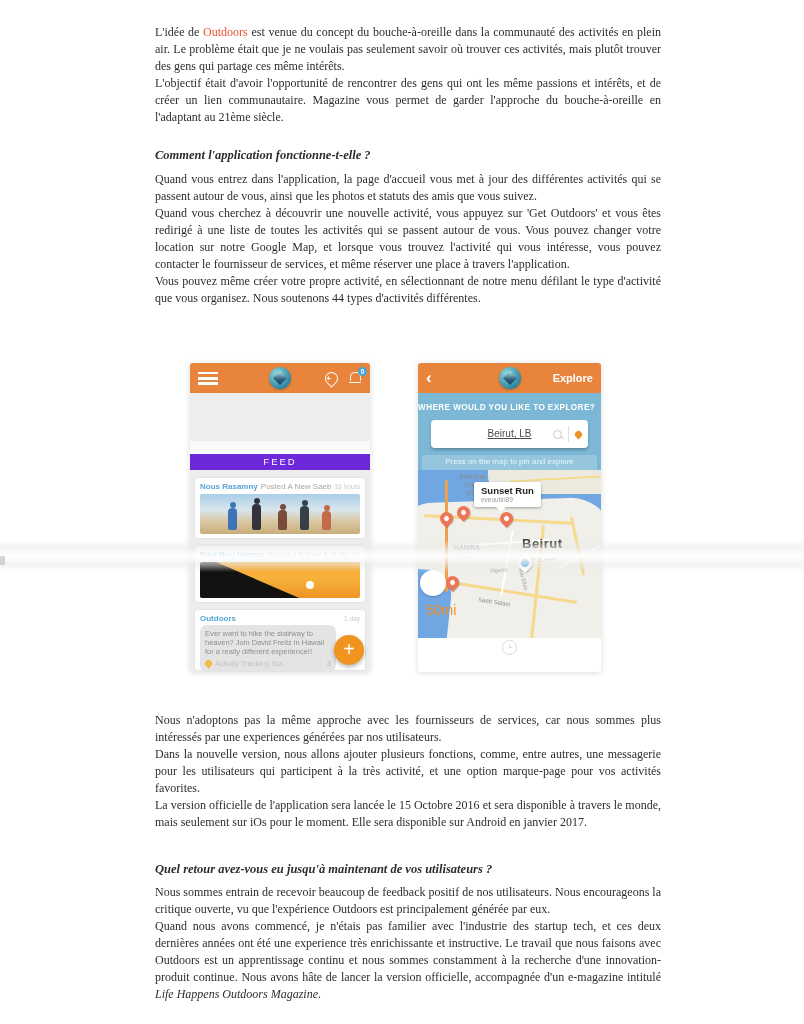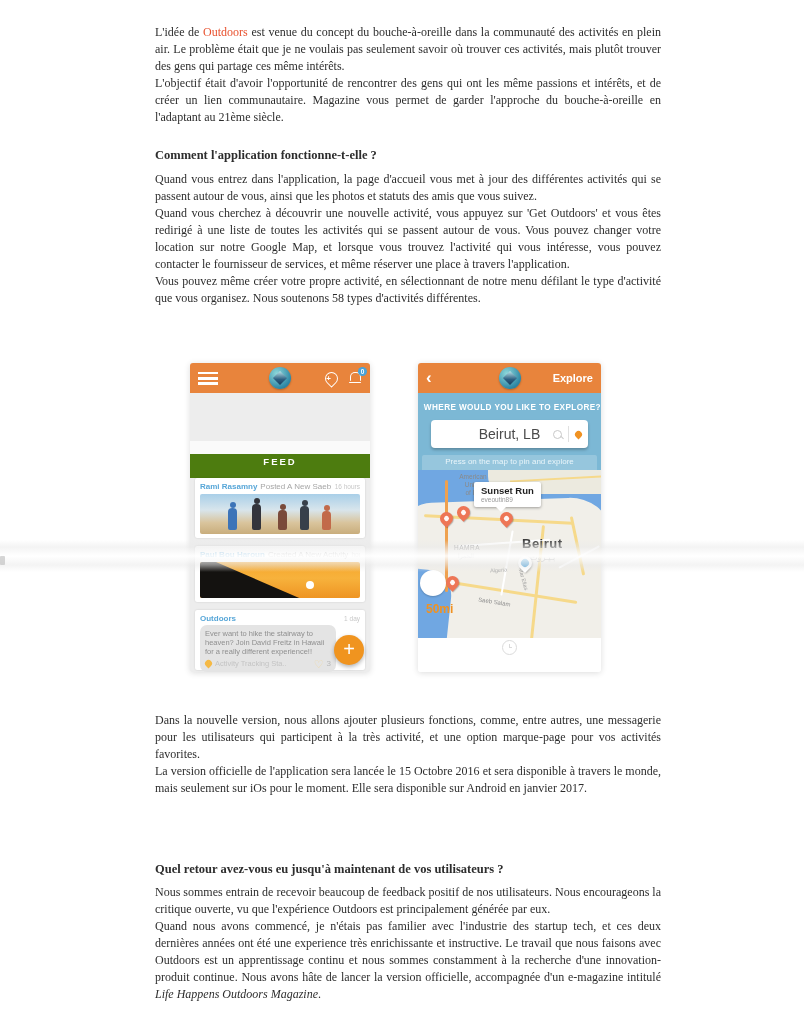--- a/index.html
+++ b/index.html
@@ -1,21 +1,21 @@
 <!DOCTYPE html>
 <html><head>
 <meta charset="utf-8">
 <style>
   html,body{margin:0;padding:0;background:#fff;}
   .page{position:relative;width:804px;height:1024px;background:#ffffff;overflow:hidden;
         font-family:"Liberation Serif", serif;color:#2d2d2d;}
   
   .copy{position:absolute;left:155px;width:506px;font-size:12px;line-height:17px;text-align:justify;}
   .copy p{margin:0;}
-  .qhead{position:absolute;left:155px;width:506px;margin:0;font-size:12.5px;line-height:17px;font-weight:bold;}
+  .qhead{position:absolute;left:155px;width:506px;margin:0;font-size:12.5px;line-height:17px;font-weight:bold;font-style:italic;}
   .red{color:#e8512e;text-decoration:none;}
   .ital{font-style:italic;}
   
   .glare{position:absolute;left:0;top:540px;width:804px;height:32px;z-index:60;pointer-events:none;
     background:linear-gradient(180deg,rgba(228,228,228,0) 0%,rgba(234,234,234,.55) 22%,rgba(255,255,255,.92) 50%,rgba(234,234,234,.55) 78%,rgba(228,228,228,0) 100%);}
   .tick{position:absolute;left:0;top:556px;width:5px;height:9px;background:#b5b5b5;opacity:.55;border-radius:1px;z-index:61;}
   
   .phone{position:absolute;top:363px;height:309px;font-family:"Liberation Sans", sans-serif;
          border-radius:3px;overflow:hidden;box-shadow:0 1px 6px rgba(0,0,0,.14);}
   .ph-head{position:absolute;left:0;top:0;right:0;height:30px;background:#e8843c;display:flex;align-items:center;padding:0 8px;box-sizing:border-box;}
@@ -33,22 +33,22 @@
   .bellbody{width:9px;height:8px;margin-left:1px;border:1.4px solid #fff;border-bottom:none;border-radius:5px 5px 1px 1px;}
   .bellwrap::after{content:"";position:absolute;left:0;top:9.5px;width:12px;height:1.6px;background:#fff;border-radius:1px;}
   .badge{position:absolute;top:-5px;right:-5px;width:9px;height:9px;background:#4aa3d8;border-radius:50%;
          color:#fff;font-size:6.5px;line-height:9px;text-align:center;font-weight:bold;}
   .btn-area{position:absolute;left:0;right:0;top:30px;height:48px;background:#ececec;}
   .get-btn{position:absolute;left:10px;right:10px;top:8px;height:28px;border-radius:5px;
     background:linear-gradient(#f9ca28,#f2bd13);box-shadow:0 3px 5px rgba(0,0,0,.28);
     color:#fff;font-weight:bold;font-size:12.5px;letter-spacing:1px;text-align:center;line-height:28px;}
   .get-btn .chev{position:absolute;right:9px;top:0;font-size:15px;color:rgba(255,255,255,.85);font-weight:normal;}
   .white-strip{position:absolute;left:0;right:0;top:78px;height:13px;background:#fafafa;}
-  .feed-bar{position:absolute;left:0;right:0;top:91px;height:24px;background:#4d7c0f;color:#fff;
-            font-size:9.5px;font-weight:bold;letter-spacing:2px;text-align:center;line-height:16px;}
+  .feed-bar{position:absolute;left:0;right:0;top:91px;height:16px;background:#6d28d9;color:#fff;
+            font-size:9.5px;font-weight:normal;letter-spacing:2px;text-align:center;line-height:16px;}
   .card{position:absolute;left:5px;right:5px;background:#fff;border-radius:2px;box-shadow:0 0 2px rgba(0,0,0,.15);padding:4px 5px;box-sizing:border-box;}
   .crow{display:flex;align-items:baseline;gap:3px;font-size:8px;white-space:nowrap;overflow:hidden;}
   .cname{color:#58a7d8;font-weight:bold;}
   .cact{color:#a6a6a6;}
   .ctime{margin-left:auto;color:#c8c8c8;font-size:6.5px;}
   .photo{position:absolute;left:5px;right:5px;bottom:4px;border-radius:2px;overflow:hidden;}
   .photo-people{top:16px;background:linear-gradient(180deg,#a9cfe8 0%,#d8e5ec 40%,#d9c49c 72%,#c8ad7c 100%);}
   .pp{position:absolute;bottom:4px;width:9px;height:22px;border-radius:4px 4px 2px 2px;}
   .pp::before{content:"";position:absolute;top:-6px;left:1.5px;width:6px;height:6px;border-radius:50%;background:inherit;}
   .pp1{left:28px;background:#3d74b8;}
@@ -67,23 +67,23 @@
   .loctext{color:#c4c4c4;font-size:7.5px;white-space:nowrap;overflow:hidden;flex:1;}
   .heart{color:#ecd9ad;font-size:11px;line-height:8px;}
   .likes{color:#b9b9b9;font-size:8px;}
   .fab{position:absolute;right:6px;top:272px;width:30px;height:30px;border-radius:50%;background:#f0941f;
        color:#fff;font-size:20px;line-height:28px;text-align:center;box-shadow:0 2px 4px rgba(0,0,0,.3);z-index:5;}
   
   .explore-phone{left:418px;width:183px;background:#fff;}
   .back{color:#fff;font-size:17px;line-height:26px;font-weight:bold;}
   .explore-lbl{margin-left:auto;color:#fff;font-weight:bold;font-size:11px;}
   .blue-zone{position:absolute;left:0;right:0;top:30px;height:77px;background:#7cb8d5;}
-  .prompt{position:absolute;left:0;right:0;top:10px;text-align:right;color:#fff;font-weight:bold;font-size:8.2px;letter-spacing:.4px;}
+  .prompt{position:absolute;left:0;right:0;top:10px;text-align:left;color:#fff;font-weight:bold;font-size:8.2px;letter-spacing:.4px;}
   .search{position:absolute;left:13px;right:13px;top:27px;height:28px;background:#fff;border-radius:4px;box-shadow:0 2px 3px rgba(0,0,0,.25);}
-  .sval{position:absolute;inset:0;text-align:center;line-height:28px;font-size:14px;color:#4a4a4a;}
+  .sval{position:absolute;inset:0;text-align:center;line-height:28px;font-size:10px;color:#4a4a4a;text-decoration:underline;}
   .sicons{position:absolute;right:6px;top:0;bottom:0;display:flex;align-items:center;gap:6px;}
   .mag{width:7px;height:7px;border:1.4px solid #c9c9c9;border-radius:50%;position:relative;}
   .mag::after{content:"";position:absolute;width:4px;height:1.4px;background:#c9c9c9;transform:rotate(45deg);right:-3px;bottom:-1px;}
   .sdiv{width:1px;height:16px;background:#e0e0e0;}
   .opin{width:7px;height:7px;background:#f09222;border-radius:50% 50% 50% 0;transform:rotate(-45deg);}
   .hint{position:absolute;left:4px;right:4px;top:62px;height:23px;background:rgba(255,255,255,.2);
         color:#e9f5fa;font-size:8px;text-align:center;line-height:13px;border-radius:2px;}
   .map{position:absolute;left:0;right:0;top:107px;bottom:34px;background:#70a7e2;overflow:hidden;}
   .far-land{position:absolute;top:0;right:0;width:62%;height:24px;background:#eceadf;border-radius:0 0 0 18px;}
   .far-road{position:absolute;top:8px;right:0;width:80%;height:2px;background:#f6d98a;transform:rotate(-3deg);}
@@ -96,21 +96,21 @@
   .hwy{position:absolute;left:27px;top:10px;width:3px;height:112px;background:#efa14e;border-radius:2px;}
   .maplbl{position:absolute;color:#9a9a9a;}
   .area-lbl{left:30px;top:3px;width:50px;font-size:6.5px;line-height:8px;text-align:center;color:#8a8a8a;}
   .hamra{left:36px;top:74px;font-size:6.5px;letter-spacing:.5px;}
   .hamra-ar{left:40px;top:82px;font-size:6px;color:#b5b5b5;}
   .beirut{left:104px;top:66px;font-size:13px;font-weight:bold;color:#3d3d3d;letter-spacing:.5px;}
   .beirut-ar{left:112px;top:83px;font-size:8px;color:#8e8e8e;}
   .saeb{left:60px;top:129px;font-size:6px;color:#8f8f8f;transform:rotate(9deg);}
   .marelias{left:94px;top:106px;font-size:5.5px;color:#9e9e9e;transform:rotate(74deg);}
   .algeria{left:72px;top:97px;font-size:5.5px;color:#ababab;transform:rotate(-4deg);}
-  .radius{left:8px;top:132px;font-size:12px;font-weight:bold;color:#f09222;}
+  .radius{left:8px;top:132px;font-size:14px;font-weight:normal;color:#f09222;}
   .mpin{position:absolute;width:13px;height:13px;background:#ee7656;border-radius:50% 50% 50% 0;
         transform:rotate(-45deg);box-shadow:0 1px 1px rgba(0,0,0,.25);z-index:3;}
   .mpin::after{content:"";position:absolute;inset:4px;background:#fff;border-radius:50%;opacity:.95;}
   .bluepin{position:absolute;left:100px;top:86px;width:14px;height:14px;background:#fff;border-radius:50% 50% 50% 0;
         transform:rotate(-45deg);box-shadow:0 1px 2px rgba(0,0,0,.3);z-index:3;}
   .bluepin::after{content:"";position:absolute;inset:3px;background:#53a6dc;border-radius:50%;}
   .wcircle{position:absolute;left:2px;top:100px;width:26px;height:26px;background:#fff;border-radius:50%;
         box-shadow:0 1px 2px rgba(0,0,0,.2);z-index:2;}
   .tooltip{position:absolute;left:56px;top:12px;background:#fff;border-radius:2px;box-shadow:0 1px 3px rgba(0,0,0,.35);
         padding:3px 7px 4px 7px;z-index:4;}
@@ -131,41 +131,41 @@
   <div class="copy" style="top:24px">
     <p><span>L'idée de </span><a href="#" class="red">Outdoors</a><span> est venue du concept du bouche-à-oreille dans la communauté des activités en plein air. Le problème était que je ne voulais pas seulement savoir où trouver ces activités, mais plutôt trouver des gens qui partage ces même intérêts.</span></p>
     <p>L'objectif était d'avoir l'opportunité de rencontrer des gens qui ont les même passions et intérêts, et de créer un lien communautaire. Magazine vous permet de garder l'approche du bouche-à-oreille en l'adaptant au 21ème siècle.</p>
   </div>
 
   <h3 class="qhead" style="top:147px">Comment l'application fonctionne-t-elle ?</h3>
 
   <div class="copy" style="top:171px">
     <p>Quand vous entrez dans l'application, la page d'accueil vous met à jour des différentes activités qui se passent autour de vous, ainsi que les photos et statuts des amis que vous suivez.</p>
     <p>Quand vous cherchez à découvrir une nouvelle activité, vous appuyez sur 'Get Outdoors' et vous êtes redirigé à une liste de toutes les activités qui se passent autour de vous. Vous pouvez changer votre location sur notre Google Map, et lorsque vous trouvez l'activité qui vous intéresse, vous pouvez contacter le fournisseur de services, et même réserver une place à travers l'application.</p>
-    <p>Vous pouvez même créer votre propre activité, en sélectionnant de notre menu défilant le type d'activité que vous organisez. Nous soutenons 58 types d'activités différentes.</p>
+    <p>Vous pouvez même créer votre propre activité, en sélectionnant de notre menu défilant le type d'activité que vous organisez. Nous soutenons 44 types d'activités différentes.</p>
   </div>
 
   <div class="phone feed-phone">
     <div class="ph-head">
       <div class="ham"></div>
       <div class="logo"></div>
       <div class="hicons">
         <div class="pinadd"></div>
         <div class="bellwrap">
           <div class="bellbody"></div>
           <div class="badge">0</div>
         </div>
       </div>
     </div>
     <div class="white-strip"></div>
     <div class="feed-bar">FEED</div>
 
     <div class="card" style="top:115px;height:60px">
       <div class="crow">
-        <span class="cname">Rami Rasamny</span>
+        <span class="cname">Nous Rasamny</span>
         <span class="cact">Posted A New Saeb</span>
         <span class="ctime">16 hours</span>
       </div>
       <div class="photo photo-people">
         <div class="pp pp1"></div>
         <div class="pp pp2"></div>
         <div class="pp pp3"></div>
         <div class="pp pp4"></div>
         <div class="pp pp5"></div>
       </div>
@@ -260,20 +260,21 @@
       </div>
     </div>
 
     <div class="hist-zone">
       <div class="clock"></div>
       <div class="hist-lbl">history</div>
     </div>
   </div>
 
   <div class="copy" style="top:712px">
+    <p>Nous n'adoptons pas la même approche avec les fournisseurs de services, car nous sommes plus intéressés par une experiences générées par nos utilisateurs.</p>
     <p>Dans la nouvelle version, nous allons ajouter plusieurs fonctions, comme, entre autres, une messagerie pour les utilisateurs qui participent à la très activité, et une option marque-page pour vos activités favorites.</p>
     <p>La version officielle de l'application sera lancée le 15 Octobre 2016 et sera disponible à travers le monde, mais seulement sur iOs pour le moment. Elle sera disponible sur Android en janvier 2017.</p>
   </div>
 
   <h3 class="qhead" style="top:861px">Quel retour avez-vous eu jusqu'à maintenant de vos utilisateurs ?</h3>
 
   <div class="copy" style="top:884px">
     <p>Nous sommes entrain de recevoir beaucoup de feedback positif de nos utilisateurs. Nous encourageons la critique ouverte, vu que l'expérience Outdoors est principalement générée par eux.</p>
     <p><span>Quand nous avons commencé, je n'étais pas familier avec l'industrie des startup tech, et ces deux dernières années ont été une experience très enrichissante et instructive. Le travail que nous faisons avec Outdoors est un apprentissage continu et nous sommes constamment à la recherche d'une innovation-produit continue. Nous avons hâte de lancer la version officielle, accompagnée d'un e-magazine intitulé </span><span class="ital">Life Happens Outdoors Magazine</span><span>.</span></p>
   </div>

